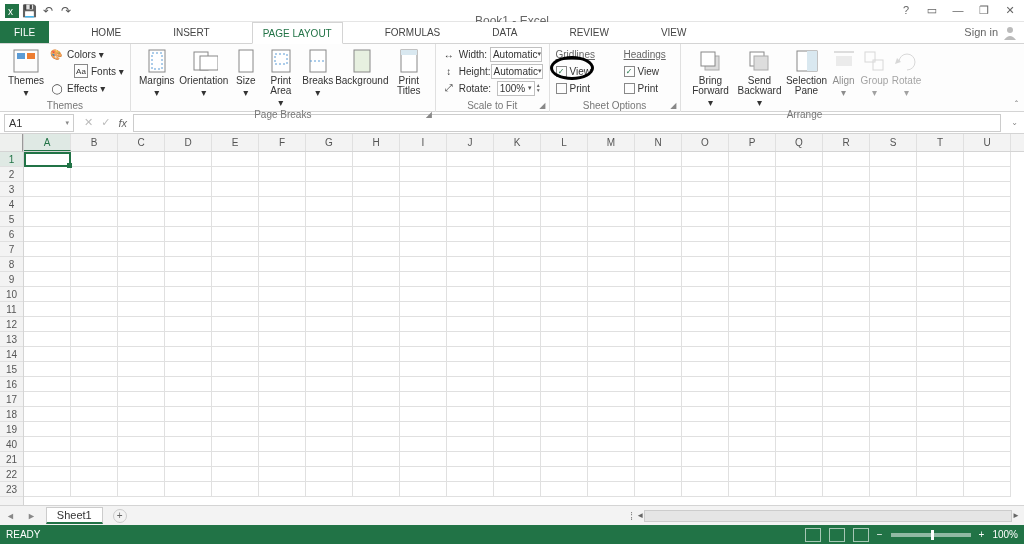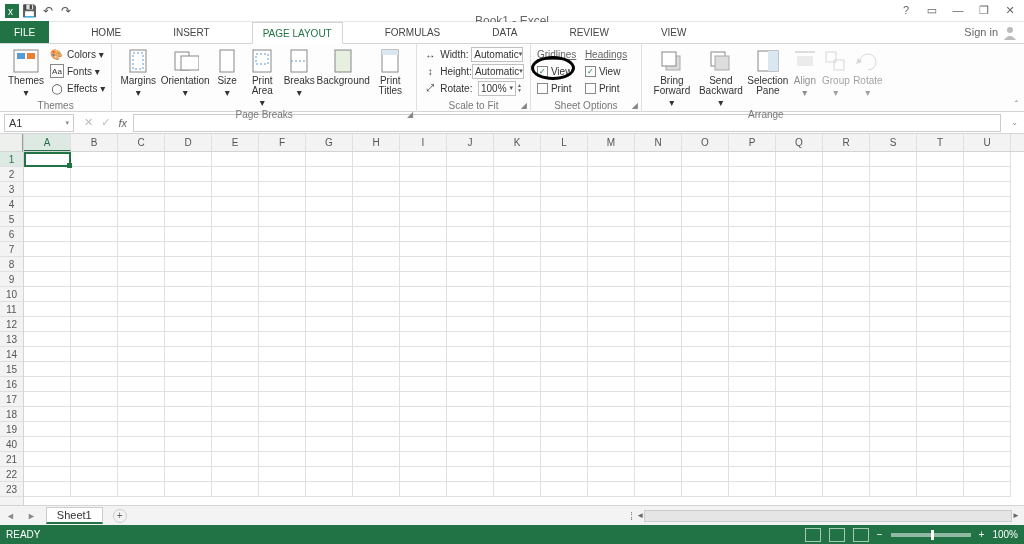--- a/index.html
+++ b/index.html
@@ -120,21 +120,21 @@
           </svg>
         <span>Themes</span>
           <span>▾</span>
       </div>
       <div class="col-stack" style="margin-left:4px;">
         <div class="row">
             <span class="smicon">🎨</span>
             <span>Colors ▾</span>
           </div>
         <div class="row">
-            <span class="smicon" style="border:1px solid #888;font-size:8px;">Aa</span>
+            <span class="smicon" style="border:1px solid #888;font-size:8px;margin-left:24px;">Aa</span>
             <span>Fonts ▾</span>
           </div>
         <div class="row">
             <span class="smicon">◯</span>
             <span>Effects ▾</span>
           </div>
       </div>
     </div>
     <div class="group-label">Themes</div>
   </div>
@@ -221,21 +221,21 @@
         <div class="row" style="text-decoration:underline;color:#666;">Gridlines</div>
         <div class="row">
             <span class="chk checked"></span>
             <span>View</span>
           </div>
         <div class="row">
             <span class="chk"></span>
             <span>Print</span>
           </div>
       </div>
-      <div class="col-stack" style="width:50px;">
+      <div class="col-stack" style="width:50px;margin-left:20px;">
         <div class="row" style="text-decoration:underline;color:#666;">Headings</div>
         <div class="row">
             <span class="chk checked"></span>
             <span>View</span>
           </div>
         <div class="row">
             <span class="chk"></span>
             <span>Print</span>
           </div>
       </div>

